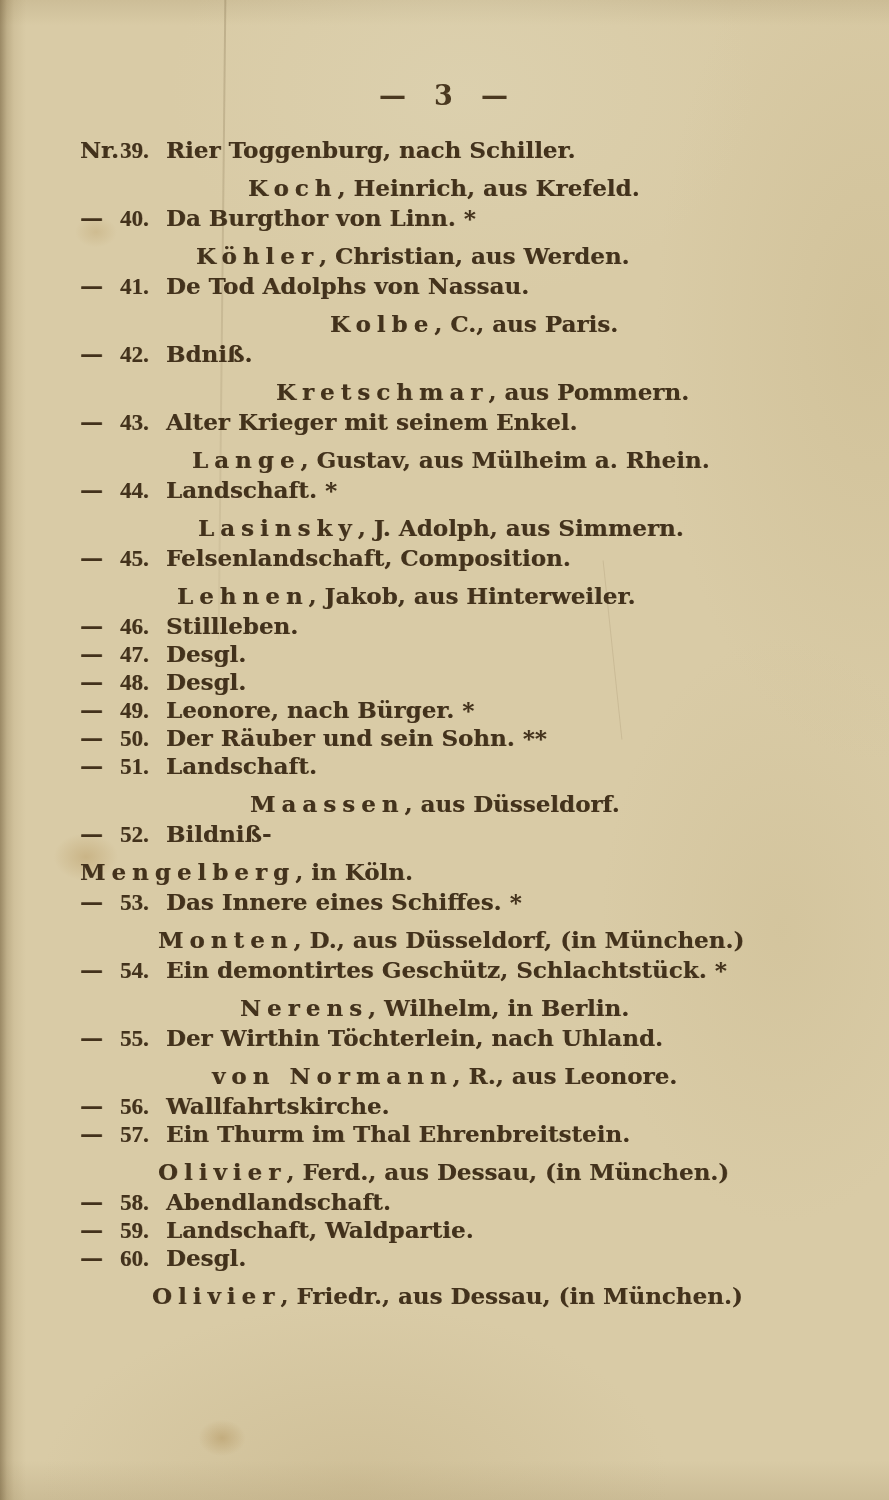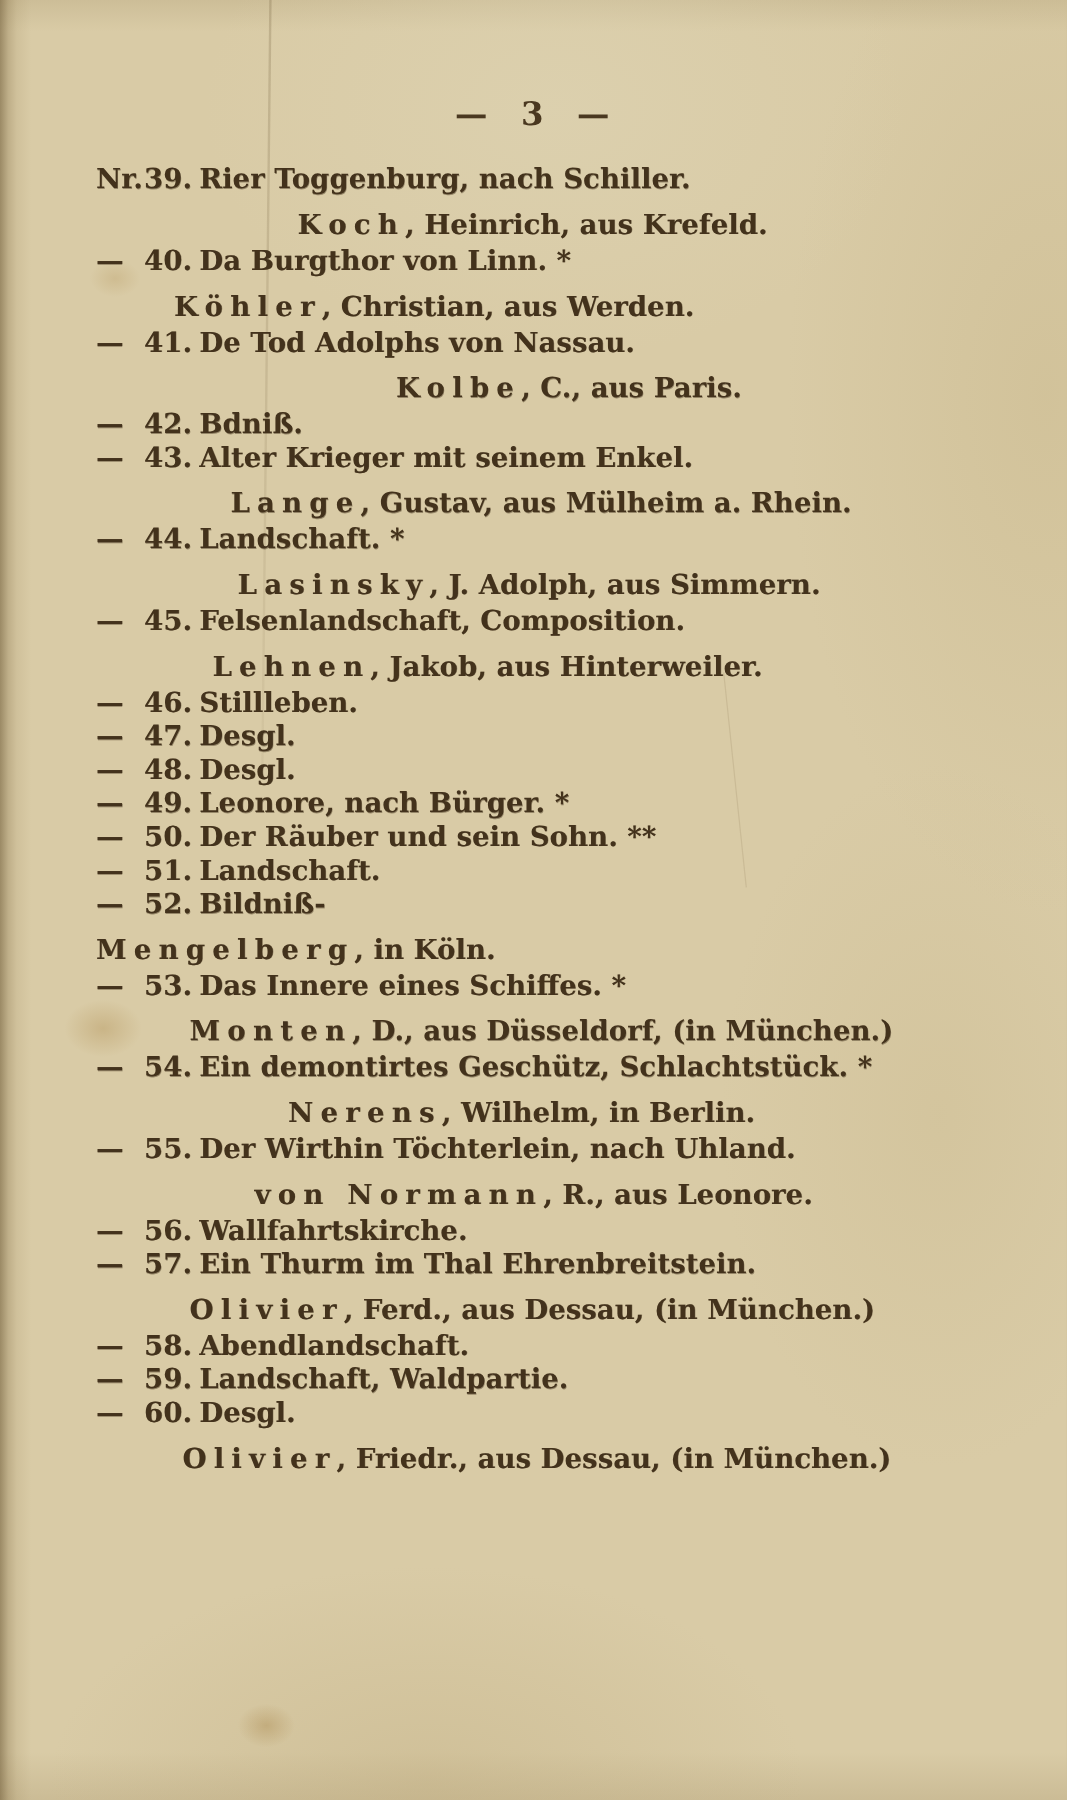--- a/index.html
+++ b/index.html
@@ -44,54 +44,56 @@
   .entries{
     position:absolute;top:136px;left:80px;width:740px;
   }
   .row{
     font-size:23px;font-weight:bold;line-height:28px;height:28px;
     white-space:nowrap;color:#43321c;
     text-shadow:0.4px 0.4px 0 rgba(67,50,28,0.45);
   }
   .row.artist{margin-top:10px;margin-bottom:2px;}
   .lead{display:inline-block;width:40px;}
-  .num{display:inline-block;width:46px;}
+  .num{display:inline-block;width:46px;font-family:Liberation Serif, serif;}
   .aname{letter-spacing:6px;}
 </style>
 </head>
 <body>
 
 <div class="paper">
   <div class="crease"></div>
   <div class="crease2"></div>
 
   <div class="header">
     <span>—</span><span class="pgnum">3</span><span>—</span>
   </div>
 
   <div class="entries">
       <div class="row item"><span class="lead">Nr.</span><span class="num">39.</span><span>Rier Toggenburg, nach Schiller.</span></div>
       <div class="row artist" style="margin-left: 168px;"><span class="aname">Koch</span><span>, Heinrich, aus Krefeld.</span></div>
       <div class="row item"><span class="lead">—</span><span class="num">40.</span><span>Da Burgthor von Linn. *</span></div>
-      <div class="row artist" style="margin-left: 65px;"><span class="aname">Köhler</span><span>, Christian, aus Werden.</span></div>
+      <div class="row artist" style="margin-left: 116px;"><span class="aname">Köhler</span><span>, Christian, aus Werden.</span></div>
       <div class="row item"><span class="lead">—</span><span class="num">41.</span><span>De Tod Adolphs von Nassau.</span></div>
       <div class="row artist" style="margin-left: 250px;"><span class="aname">Kolbe</span><span>, C., aus Paris.</span></div>
       <div class="row item"><span class="lead">—</span><span class="num">42.</span><span>Bdniß.</span></div>
+      <div class="row artist" style="margin-left: 196px;"><span class="aname">Kretschmar</span><span>, aus Pommern.</span></div>
       <div class="row item"><span class="lead">—</span><span class="num">43.</span><span>Alter Krieger mit seinem Enkel.</span></div>
       <div class="row artist" style="margin-left: 112px;"><span class="aname">Lange</span><span>, Gustav, aus Mülheim a. Rhein.</span></div>
       <div class="row item"><span class="lead">—</span><span class="num">44.</span><span>Landschaft. *</span></div>
       <div class="row artist" style="margin-left: 118px;"><span class="aname">Lasinsky</span><span>, J. Adolph, aus Simmern.</span></div>
       <div class="row item"><span class="lead">—</span><span class="num">45.</span><span>Felsenlandschaft, Composition.</span></div>
       <div class="row artist" style="margin-left: 97px;"><span class="aname">Lehnen</span><span>, Jakob, aus Hinterweiler.</span></div>
       <div class="row item"><span class="lead">—</span><span class="num">46.</span><span>Stillleben.</span></div>
       <div class="row item"><span class="lead">—</span><span class="num">47.</span><span>Desgl.</span></div>
       <div class="row item"><span class="lead">—</span><span class="num">48.</span><span>Desgl.</span></div>
       <div class="row item"><span class="lead">—</span><span class="num">49.</span><span>Leonore, nach Bürger. *</span></div>
       <div class="row item"><span class="lead">—</span><span class="num">50.</span><span>Der Räuber und sein Sohn. **</span></div>
       <div class="row item"><span class="lead">—</span><span class="num">51.</span><span>Landschaft.</span></div>
+      <div class="row artist" style="margin-left: 170px;"><span class="aname">Maassen</span><span>, aus Düsseldorf.</span></div>
       <div class="row item"><span class="lead">—</span><span class="num">52.</span><span>Bildniß-</span></div>
       <div class="row artist" style=""><span class="aname">Mengelberg</span><span>, in Köln.</span></div>
       <div class="row item"><span class="lead">—</span><span class="num">53.</span><span>Das Innere eines Schiffes. *</span></div>
       <div class="row artist" style="margin-left: 78px;"><span class="aname">Monten</span><span>, D., aus Düsseldorf, (in München.)</span></div>
       <div class="row item"><span class="lead">—</span><span class="num">54.</span><span>Ein demontirtes Geschütz, Schlachtstück. *</span></div>
       <div class="row artist" style="margin-left: 160px;"><span class="aname">Nerens</span><span>, Wilhelm, in Berlin.</span></div>
       <div class="row item"><span class="lead">—</span><span class="num">55.</span><span>Der Wirthin Töchterlein, nach Uhland.</span></div>
       <div class="row artist" style="margin-left: 132px;"><span class="aname">von Normann</span><span>, R., aus Leonore.</span></div>
       <div class="row item"><span class="lead">—</span><span class="num">56.</span><span>Wallfahrtskirche.</span></div>
       <div class="row item"><span class="lead">—</span><span class="num">57.</span><span>Ein Thurm im Thal Ehrenbreitstein.</span></div>

